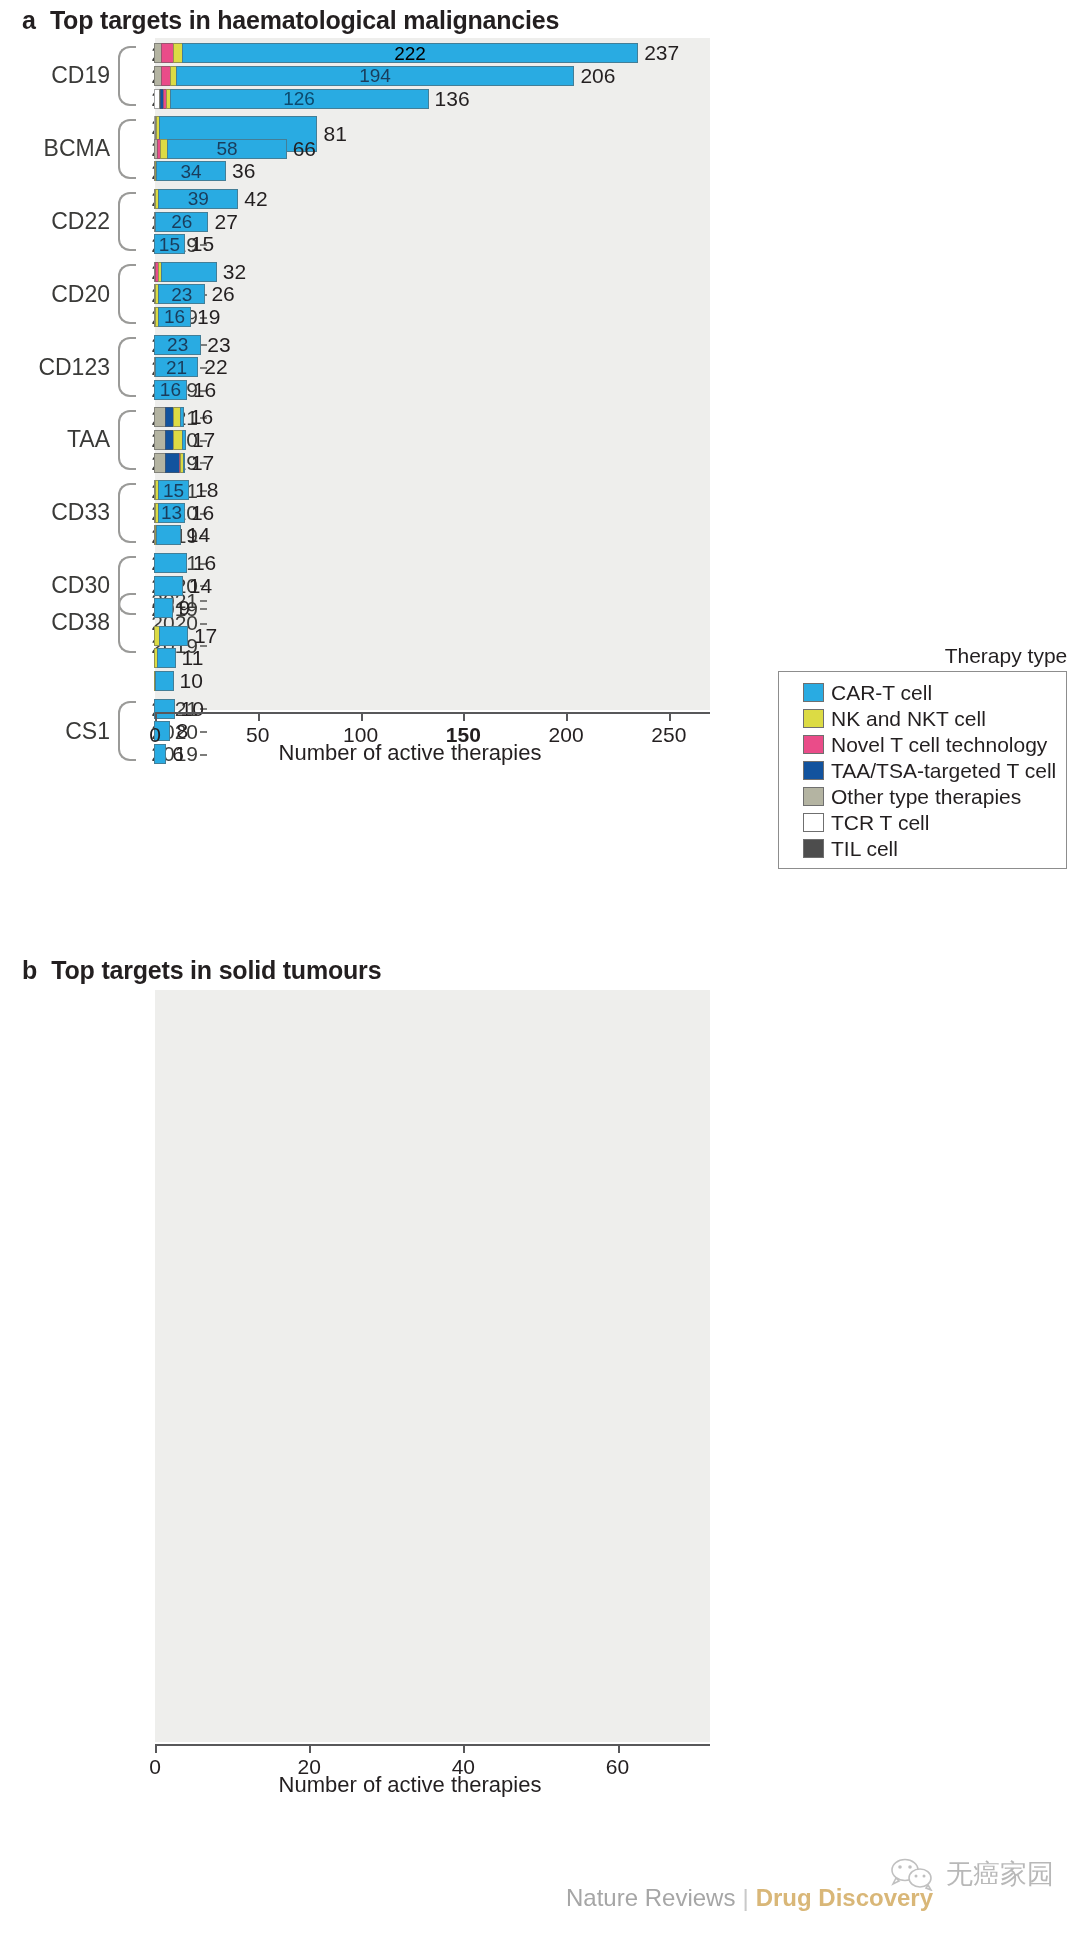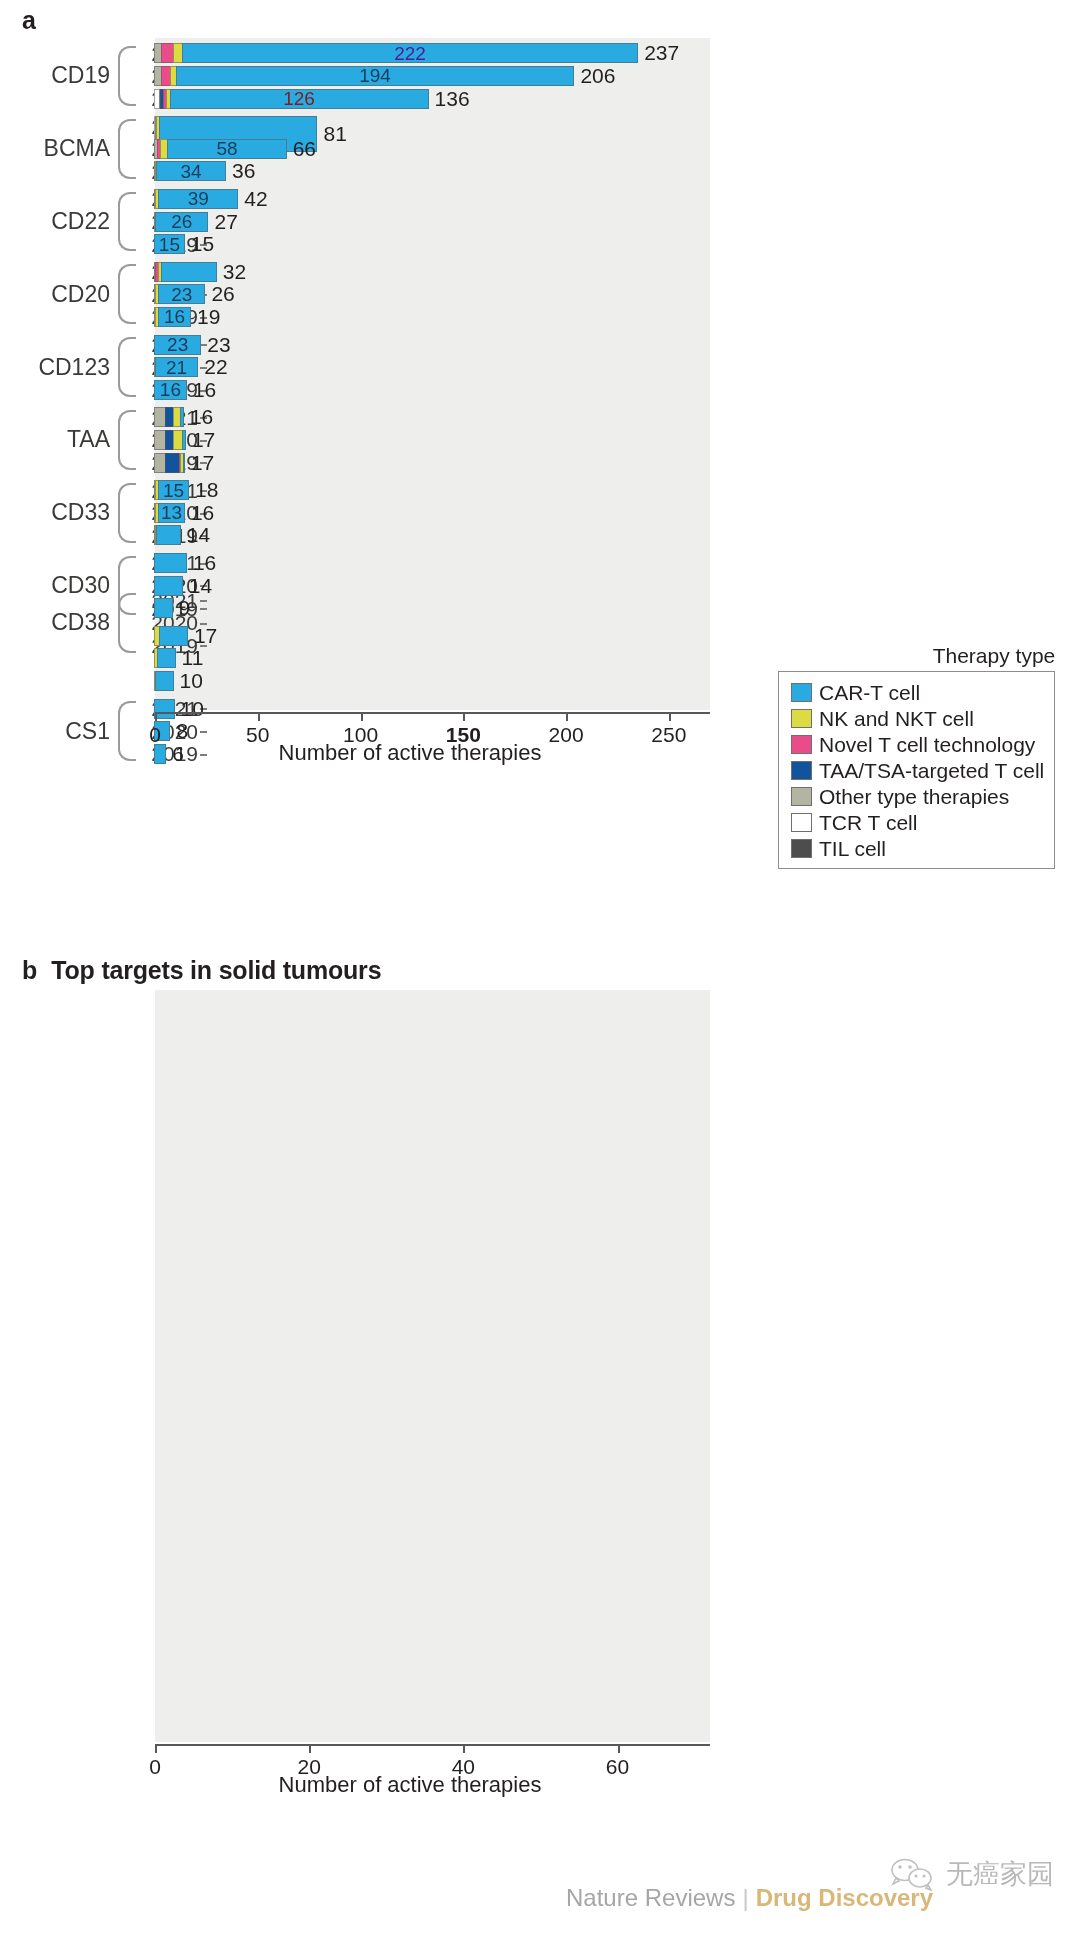--- a/index.html
+++ b/index.html
@@ -72,21 +72,21 @@
   .axis-title{
     position:absolute;font-size:22px;color:#231f20;
     text-align:center;width:100%;
   }
 
   
   .legend{position:absolute;}
   .legend-title{font-size:21px;color:#231f20;margin-bottom:3px;text-align:right;}
   .legend-box{
     border:1px solid #8d8d8d;background:#ffffff;
-    padding:7px 10px 7px 12px;
+    padding:7px 10px 7px 24px;
   }
   .legend-item{display:flex;align-items:center;gap:7px;height:26px;}
   .swatch{
     width:21px;height:19px;box-sizing:border-box;
     border:1px solid #6f6f6f;flex:0 0 auto;
   }
   .legend-lbl{font-size:21px;color:#231f20;white-space:nowrap;line-height:1;}
 
   
   .footer{
@@ -102,20 +102,21 @@
     opacity:.62;
   }
   .wm-text{font-size:27px;color:#8d8d8d;font-family:"DejaVu Sans", sans-serif;}
 </style>
 </head>
 <body>
 
 <div class="panel" id="panel-a" style="top:0;">
   <div class="panel-head" style="padding-top:6px;">
     <span class="panel-letter">a</span>
+    <span class="panel-title">Top targets in haematological malignancies</span>
   </div>
   <div class="plot" id="plot-a" style="position:absolute;left:155px;top:38px;width:555px;height:672px;"></div>
   <div id="a-targets">
       <div class="target-group" style="top: 42px; height: 67.8px;">
         <div class="target-name">CD19</div>
         <div class="brace" style="height: 55.8px;"></div>
         <div class="years" style="height: 67.8px;">
           <div class="year">2021</div>
           <div class="year">2020</div>
           <div class="year">2019</div>
@@ -202,41 +203,41 @@
           <div class="year">2019</div>
         </div>
       </div>
     </div>
   <div id="a-rows">
       <div class="row" style="left: 155px; top: 43.3px; height: 20px;">
         <div class="seg" style="width: 8.22222px; background: rgb(180, 180, 162);"></div>
         <div class="seg" style="width: 12.3333px; background: rgb(234, 76, 137);"></div>
         <div class="seg" style="width: 10.2778px; background: rgb(220, 219, 68);"></div>
         <div class="seg" style="width: 456.333px; background: rgb(41, 171, 226);">
-          <span class="seg-lbl" style="color: #4c1d95;">222</span>
+          <span class="seg-lbl" style="color: #000000;">222</span>
         </div>
         <div class="total">237</div>
       </div>
       <div class="row" style="left: 155px; top: 65.9px; height: 20px;">
         <div class="seg" style="width: 8.22222px; background: rgb(180, 180, 162);"></div>
         <div class="seg" style="width: 10.2778px; background: rgb(234, 76, 137);"></div>
         <div class="seg" style="width: 6.16667px; background: rgb(220, 219, 68);"></div>
         <div class="seg" style="width: 398.778px; background: rgb(41, 171, 226);">
           <span class="seg-lbl" style="color: rgb(26, 61, 92);">194</span>
         </div>
         <div class="total">206</div>
       </div>
       <div class="row" style="left: 155px; top: 88.5px; height: 20px;">
         <div class="seg" style="width: 6.16667px; background: rgb(255, 255, 255);"></div>
         <div class="seg" style="width: 2.05556px; background: rgb(180, 180, 162);"></div>
         <div class="seg" style="width: 4.11111px; background: rgb(18, 83, 158);"></div>
         <div class="seg" style="width: 4.11111px; background: rgb(234, 76, 137);"></div>
         <div class="seg" style="width: 4.11111px; background: rgb(220, 219, 68);"></div>
         <div class="seg" style="width: 259px; background: rgb(41, 171, 226);">
-          <span class="seg-lbl" style="color: #7f1d1d;">126</span>
+          <span class="seg-lbl" style="color: #0c4a6e;">126</span>
         </div>
         <div class="total">136</div>
       </div>
       <div class="row" style="left: 155px; top: 116.1px; height: 36px;">
         <div class="seg" style="width: 2.05556px; background: rgb(255, 255, 255);"></div>
         <div class="seg" style="width: 2.05556px; background: rgb(180, 180, 162);"></div>
         <div class="seg" style="width: 4.11111px; background: rgb(220, 219, 68);"></div>
         <div class="seg" style="width: 158.278px; background: rgb(41, 171, 226);"></div>
         <div class="total">81</div>
       </div>

